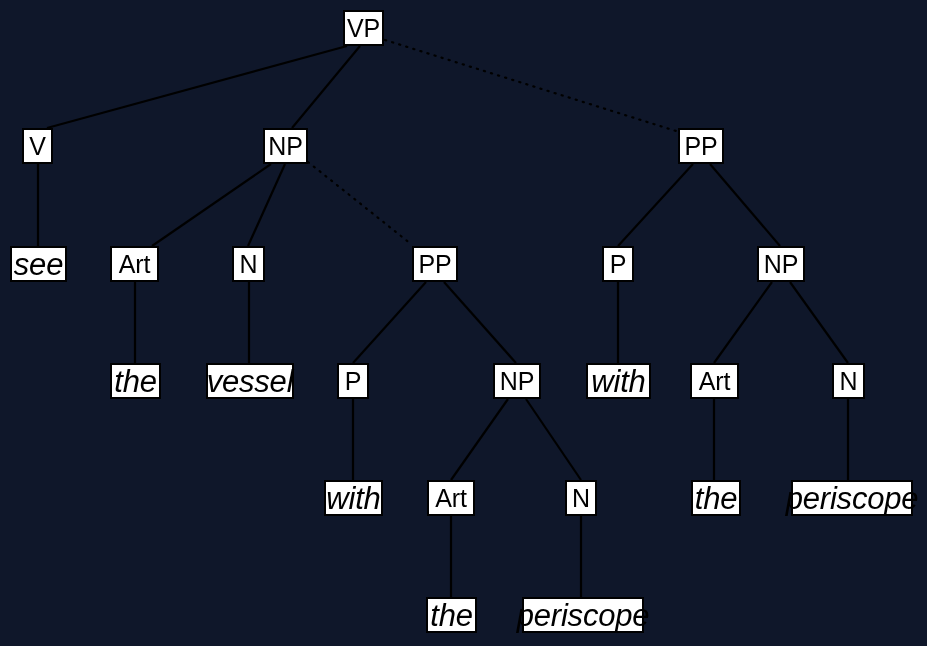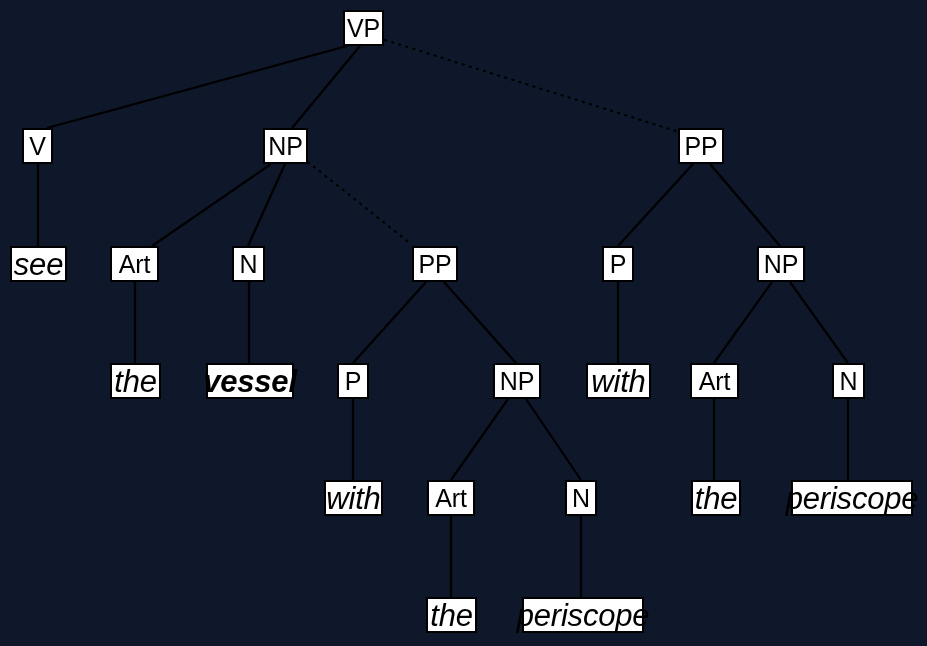--- a/index.html
+++ b/index.html
@@ -88,21 +88,21 @@
       <div class="node-box" style="left: 22px; top: 128px; width: 31px; height: 36px;">V</div>
       <div class="node-box" style="left: 263px; top: 128px; width: 45px; height: 36px;">NP</div>
       <div class="node-box" style="left: 678px; top: 128px; width: 46px; height: 36px;">PP</div>
       <div class="node-box leaf" style="left: 10px; top: 246px; width: 57px; height: 36px;">see</div>
       <div class="node-box" style="left: 110px; top: 246px; width: 49px; height: 36px;">Art</div>
       <div class="node-box" style="left: 232px; top: 246px; width: 33px; height: 36px;">N</div>
       <div class="node-box" style="left: 412px; top: 246px; width: 46px; height: 36px;">PP</div>
       <div class="node-box" style="left: 602px; top: 246px; width: 32px; height: 36px;">P</div>
       <div class="node-box" style="left: 757px; top: 246px; width: 48px; height: 36px;">NP</div>
       <div class="node-box leaf" style="left: 110px; top: 363px; width: 51px; height: 36px;">the</div>
-      <div class="node-box leaf" style="left: 206px; top: 363px; width: 88px; height: 36px; font-weight: bold;">vessel</div>
+      <div class="node-box leaf" style="left: 206px; top: 363px; width: 88px; height: 36px;">vessel</div>
       <div class="node-box" style="left: 337px; top: 363px; width: 32px; height: 36px;">P</div>
       <div class="node-box" style="left: 493px; top: 363px; width: 48px; height: 36px;">NP</div>
       <div class="node-box leaf" style="left: 586px; top: 363px; width: 65px; height: 36px;">with</div>
       <div class="node-box" style="left: 690px; top: 363px; width: 49px; height: 36px;">Art</div>
       <div class="node-box" style="left: 832px; top: 363px; width: 33px; height: 36px;">N</div>
       <div class="node-box leaf" style="left: 324px; top: 480px; width: 59px; height: 36px;">with</div>
       <div class="node-box" style="left: 427px; top: 480px; width: 48px; height: 36px;">Art</div>
       <div class="node-box" style="left: 565px; top: 480px; width: 32px; height: 36px;">N</div>
       <div class="node-box leaf" style="left: 691px; top: 480px; width: 50px; height: 36px;">the</div>
       <div class="node-box leaf" style="left: 791px; top: 480px; width: 122px; height: 36px;">periscope</div>

